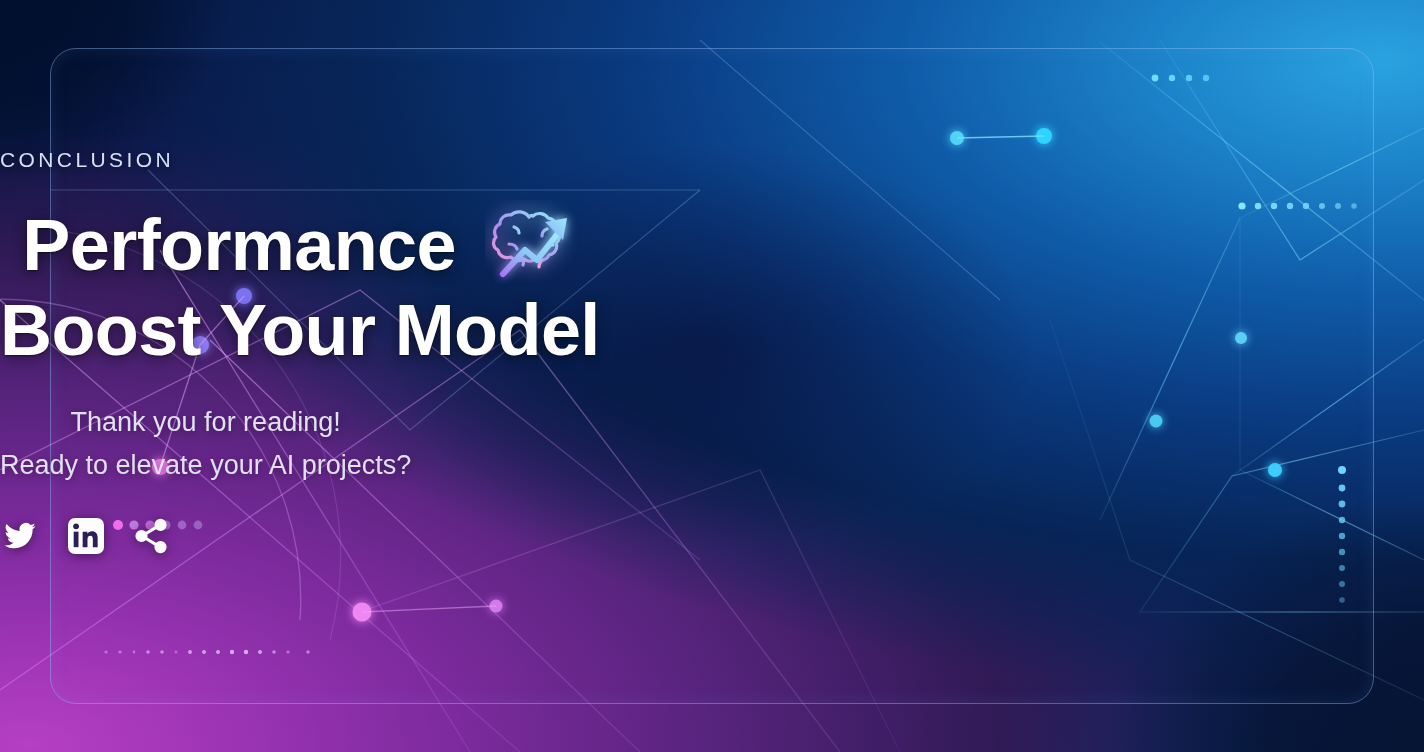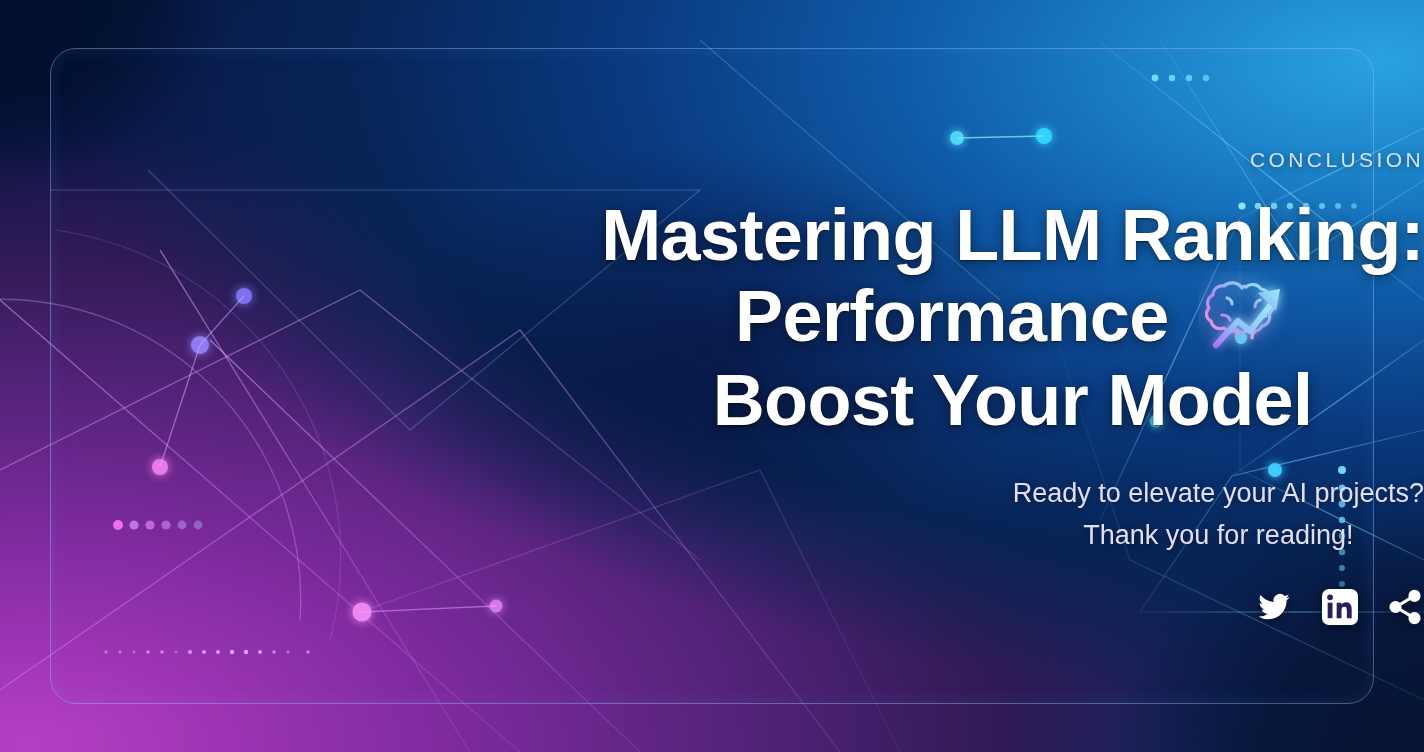--- a/index.html
+++ b/index.html
@@ -25,21 +25,21 @@
 
   svg.deco{position:absolute;inset:0;width:1424px;height:752px;pointer-events:none;}
 
   
   .frame{position:absolute;left:50px;top:48px;width:1322px;height:654px;
     border:1.4px solid rgba(150,195,255,.42);border-radius:26px;
     box-shadow:0 0 18px rgba(120,180,255,.10) inset;}
 
   
   .content{position:absolute;left:0;right:0;top:0;bottom:0;
-    display:flex;flex-direction:column;align-items:flex-end;margin-left:32px;}
+    display:flex;flex-direction:column;align-items:flex-start;}
   .eyebrow{margin-top:148px;font-size:21px;letter-spacing:3.4px;font-weight:400;
     color:#d3e2f6;text-shadow:0 1px 6px rgba(0,0,0,.45);}
   .title{margin-top:28px;text-align:center;font-size:72px;line-height:.98;
     font-weight:700;color:#ffffff;letter-spacing:-.6px;
     text-shadow:0 3px 14px rgba(0,0,0,.45), 0 1px 2px rgba(0,0,0,.5);}
   .title .ln{display:block;white-space:nowrap;}
   .title .brain{display:inline-block;vertical-align:-14px;margin-left:10px;}
   .subtitle{margin-top:36px;text-align:center;font-size:27px;line-height:1.58;
     font-weight:400;color:#e2dff3;text-shadow:0 2px 8px rgba(0,0,0,.4);}
   .subtitle span{display:block;}
@@ -210,21 +210,20 @@
     </g>
   </svg>
 
   <div class="frame"></div>
 
   <div class="content">
 
     <div class="eyebrow">CONCLUSION</div>
 
     <div class="title">
-      <span class="ln">Mastering LLM Ranking:</span>
       <span class="ln">
         <span>Performance</span>
         <span class="brain">
           <svg width="92" height="84" viewBox="0 0 92 84" xmlns="http://www.w3.org/2000/svg">
             <g filter="url(#glowLg)">
 
               <g fill="none" stroke="url(#brainGrad)" stroke-width="3.2" stroke-linecap="round" stroke-linejoin="round">
                 <path d="M44 17c-4-6-13-7-18-2-6-1-11 3-11 9-5 2-7 8-4 13-4 4-3 11 2 13 1 6 7 9 13 7
                          3 4 9 5 13 2 3 3 8 3 11 0 5 3 12 1 14-4 6-1 9-7 7-12 4-3 5-9 1-13 1-6-3-11-9-12
                          -3-5-11-6-15-2-1-1-2-1-4 1z"></path>
@@ -238,22 +237,22 @@
               <path d="M18 74 L40 50 L52 60 L74 32" fill="none" stroke="url(#arrowGrad)" stroke-width="6" stroke-linecap="round" stroke-linejoin="round"></path>
               <path d="M60 22 L82 18 L78 40 Z" fill="url(#arrowGrad)"></path>
             </g>
           </svg>
         </span>
       </span>
       <span class="ln">Boost Your Model</span>
     </div>
 
     <div class="subtitle">
+      <span>Thank you for reading!</span>
       <span>Ready to elevate your AI projects?</span>
-      <span>Thank you for reading!</span>
     </div>
 
     <div class="socials">
       <span class="ic">
         <svg width="40" height="34" viewBox="0 0 24 24" fill="#ffffff">
           <path d="M23 4.9c-.8.4-1.7.6-2.6.8a4.6 4.6 0 0 0 2-2.5c-.9.5-1.9.9-2.9 1.1a4.5 4.5 0 0 0-7.7 4.1A12.9 12.9 0 0 1 2.5 3.6a4.5 4.5 0 0 0 1.4 6.1c-.7 0-1.4-.2-2-.6v.1c0 2.2 1.5 4 3.6 4.4-.7.2-1.4.2-2.1.1a4.5 4.5 0 0 0 4.2 3.1A9.1 9.1 0 0 1 1 18.7a12.8 12.8 0 0 0 7 2c8.3 0 12.9-6.9 12.9-12.9v-.6c.9-.6 1.6-1.4 2.1-2.3z"></path>
         </svg>
       </span>
       <span class="ic">
         <svg width="40" height="40" viewBox="0 0 24 24">

